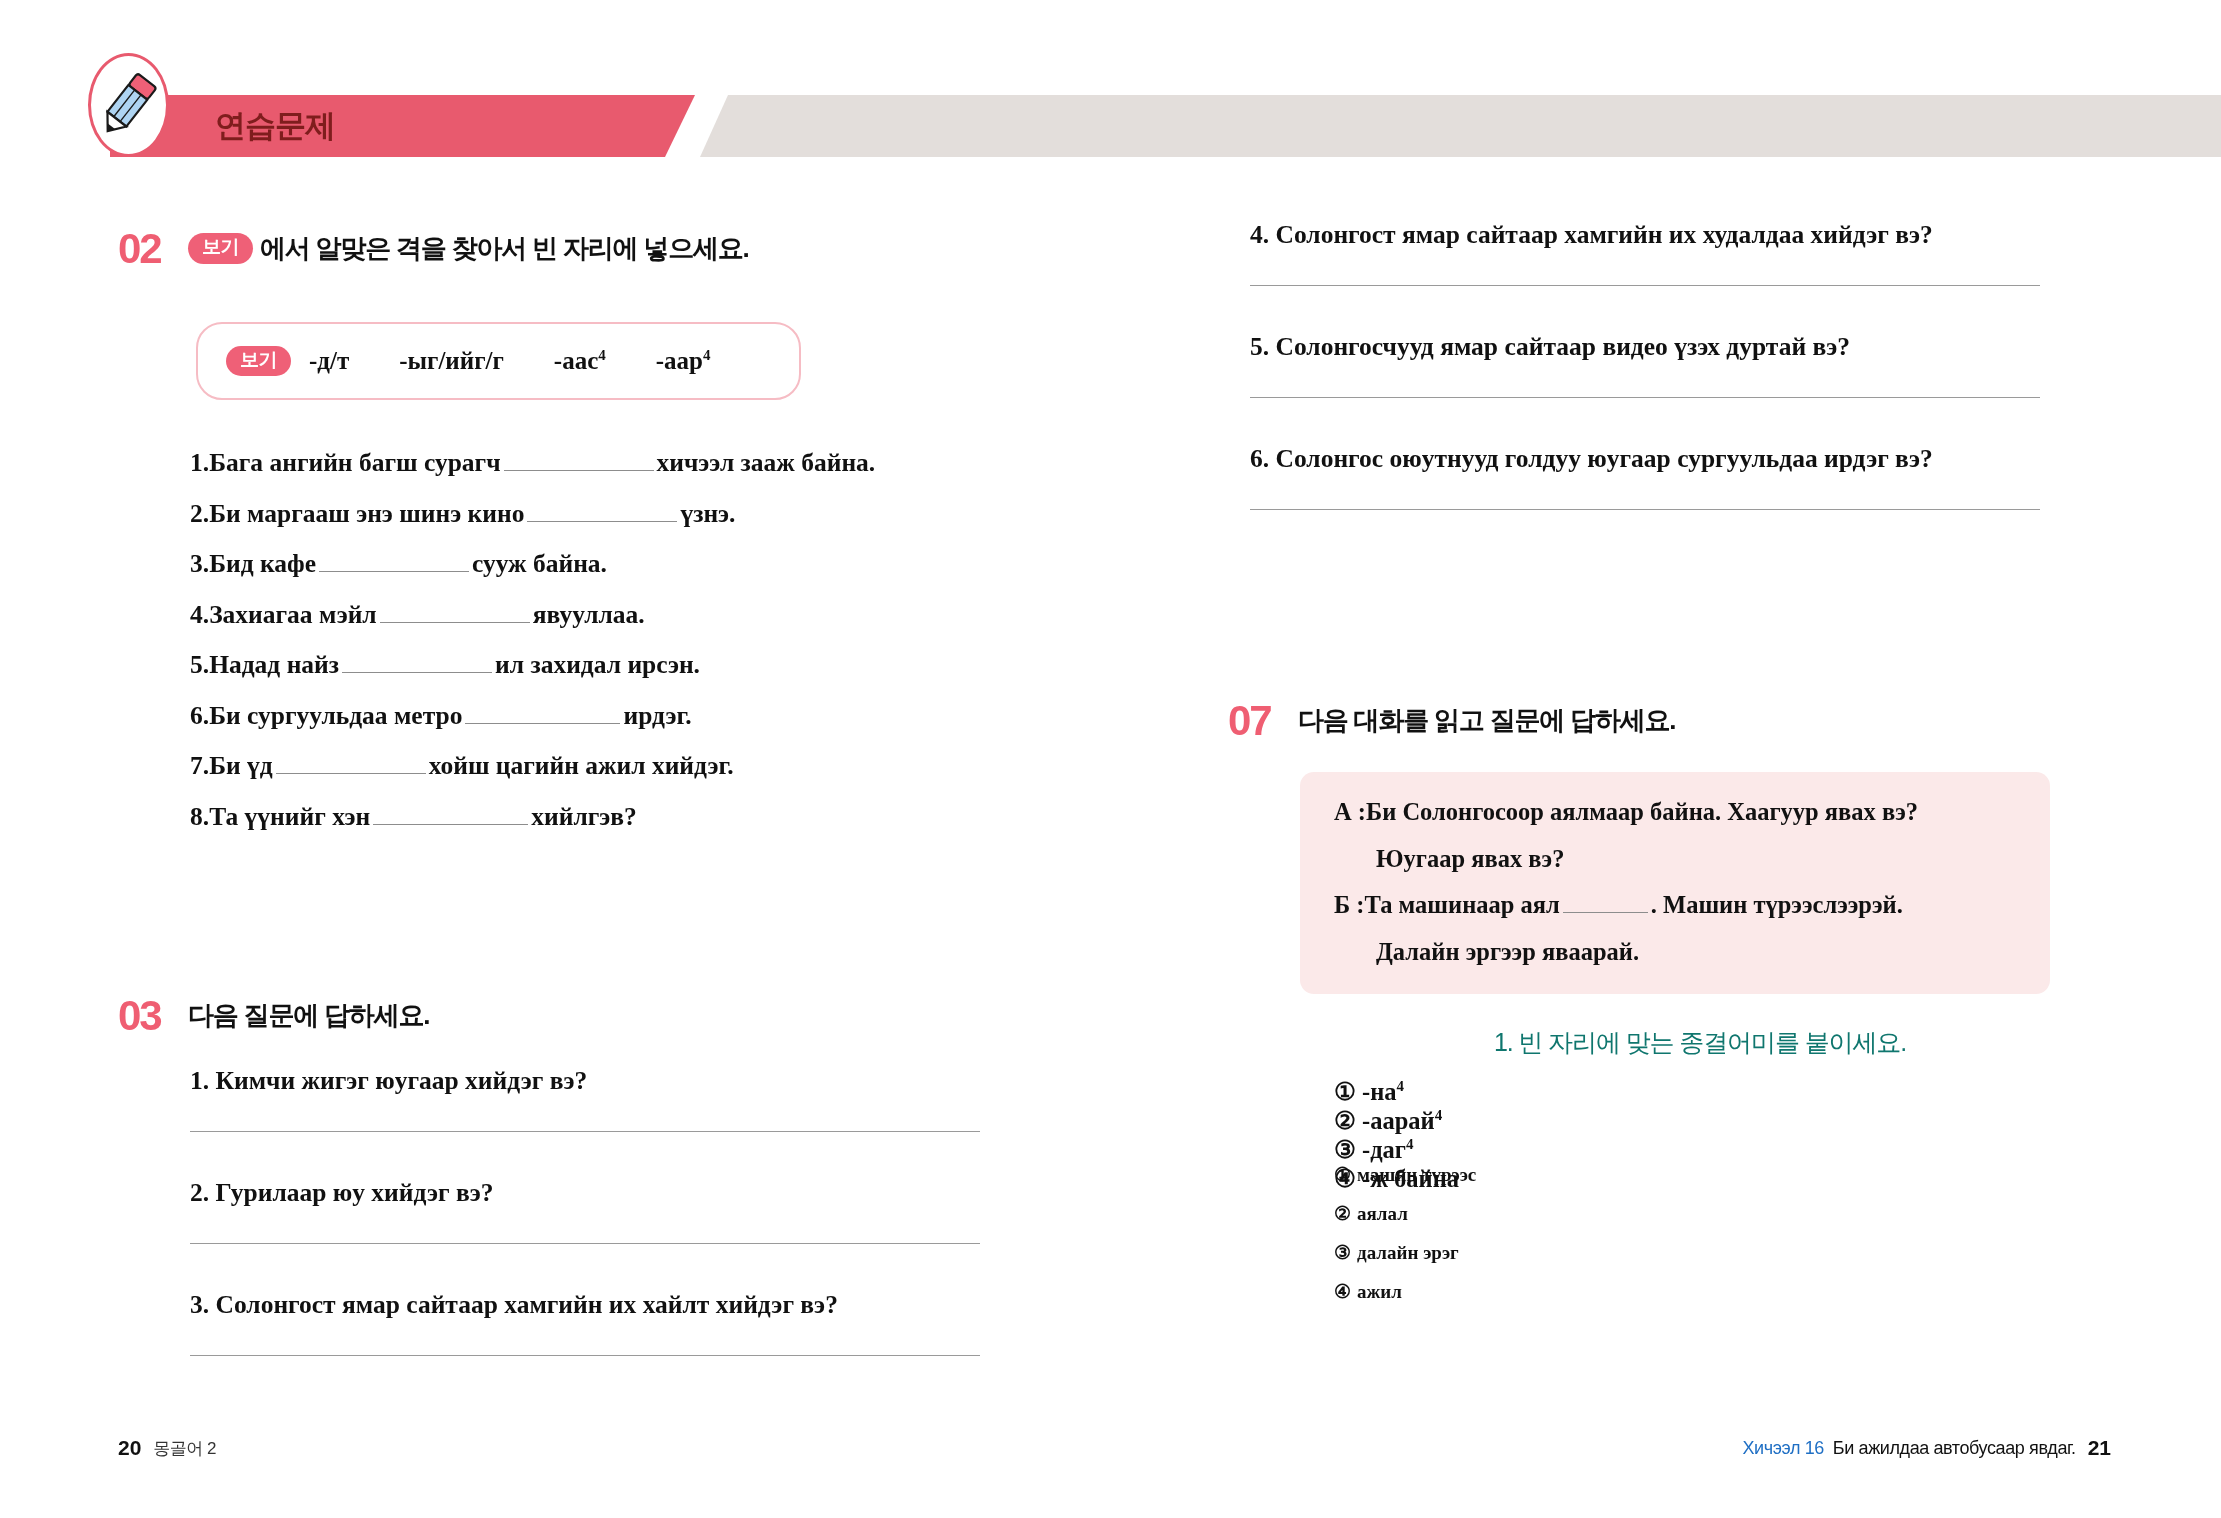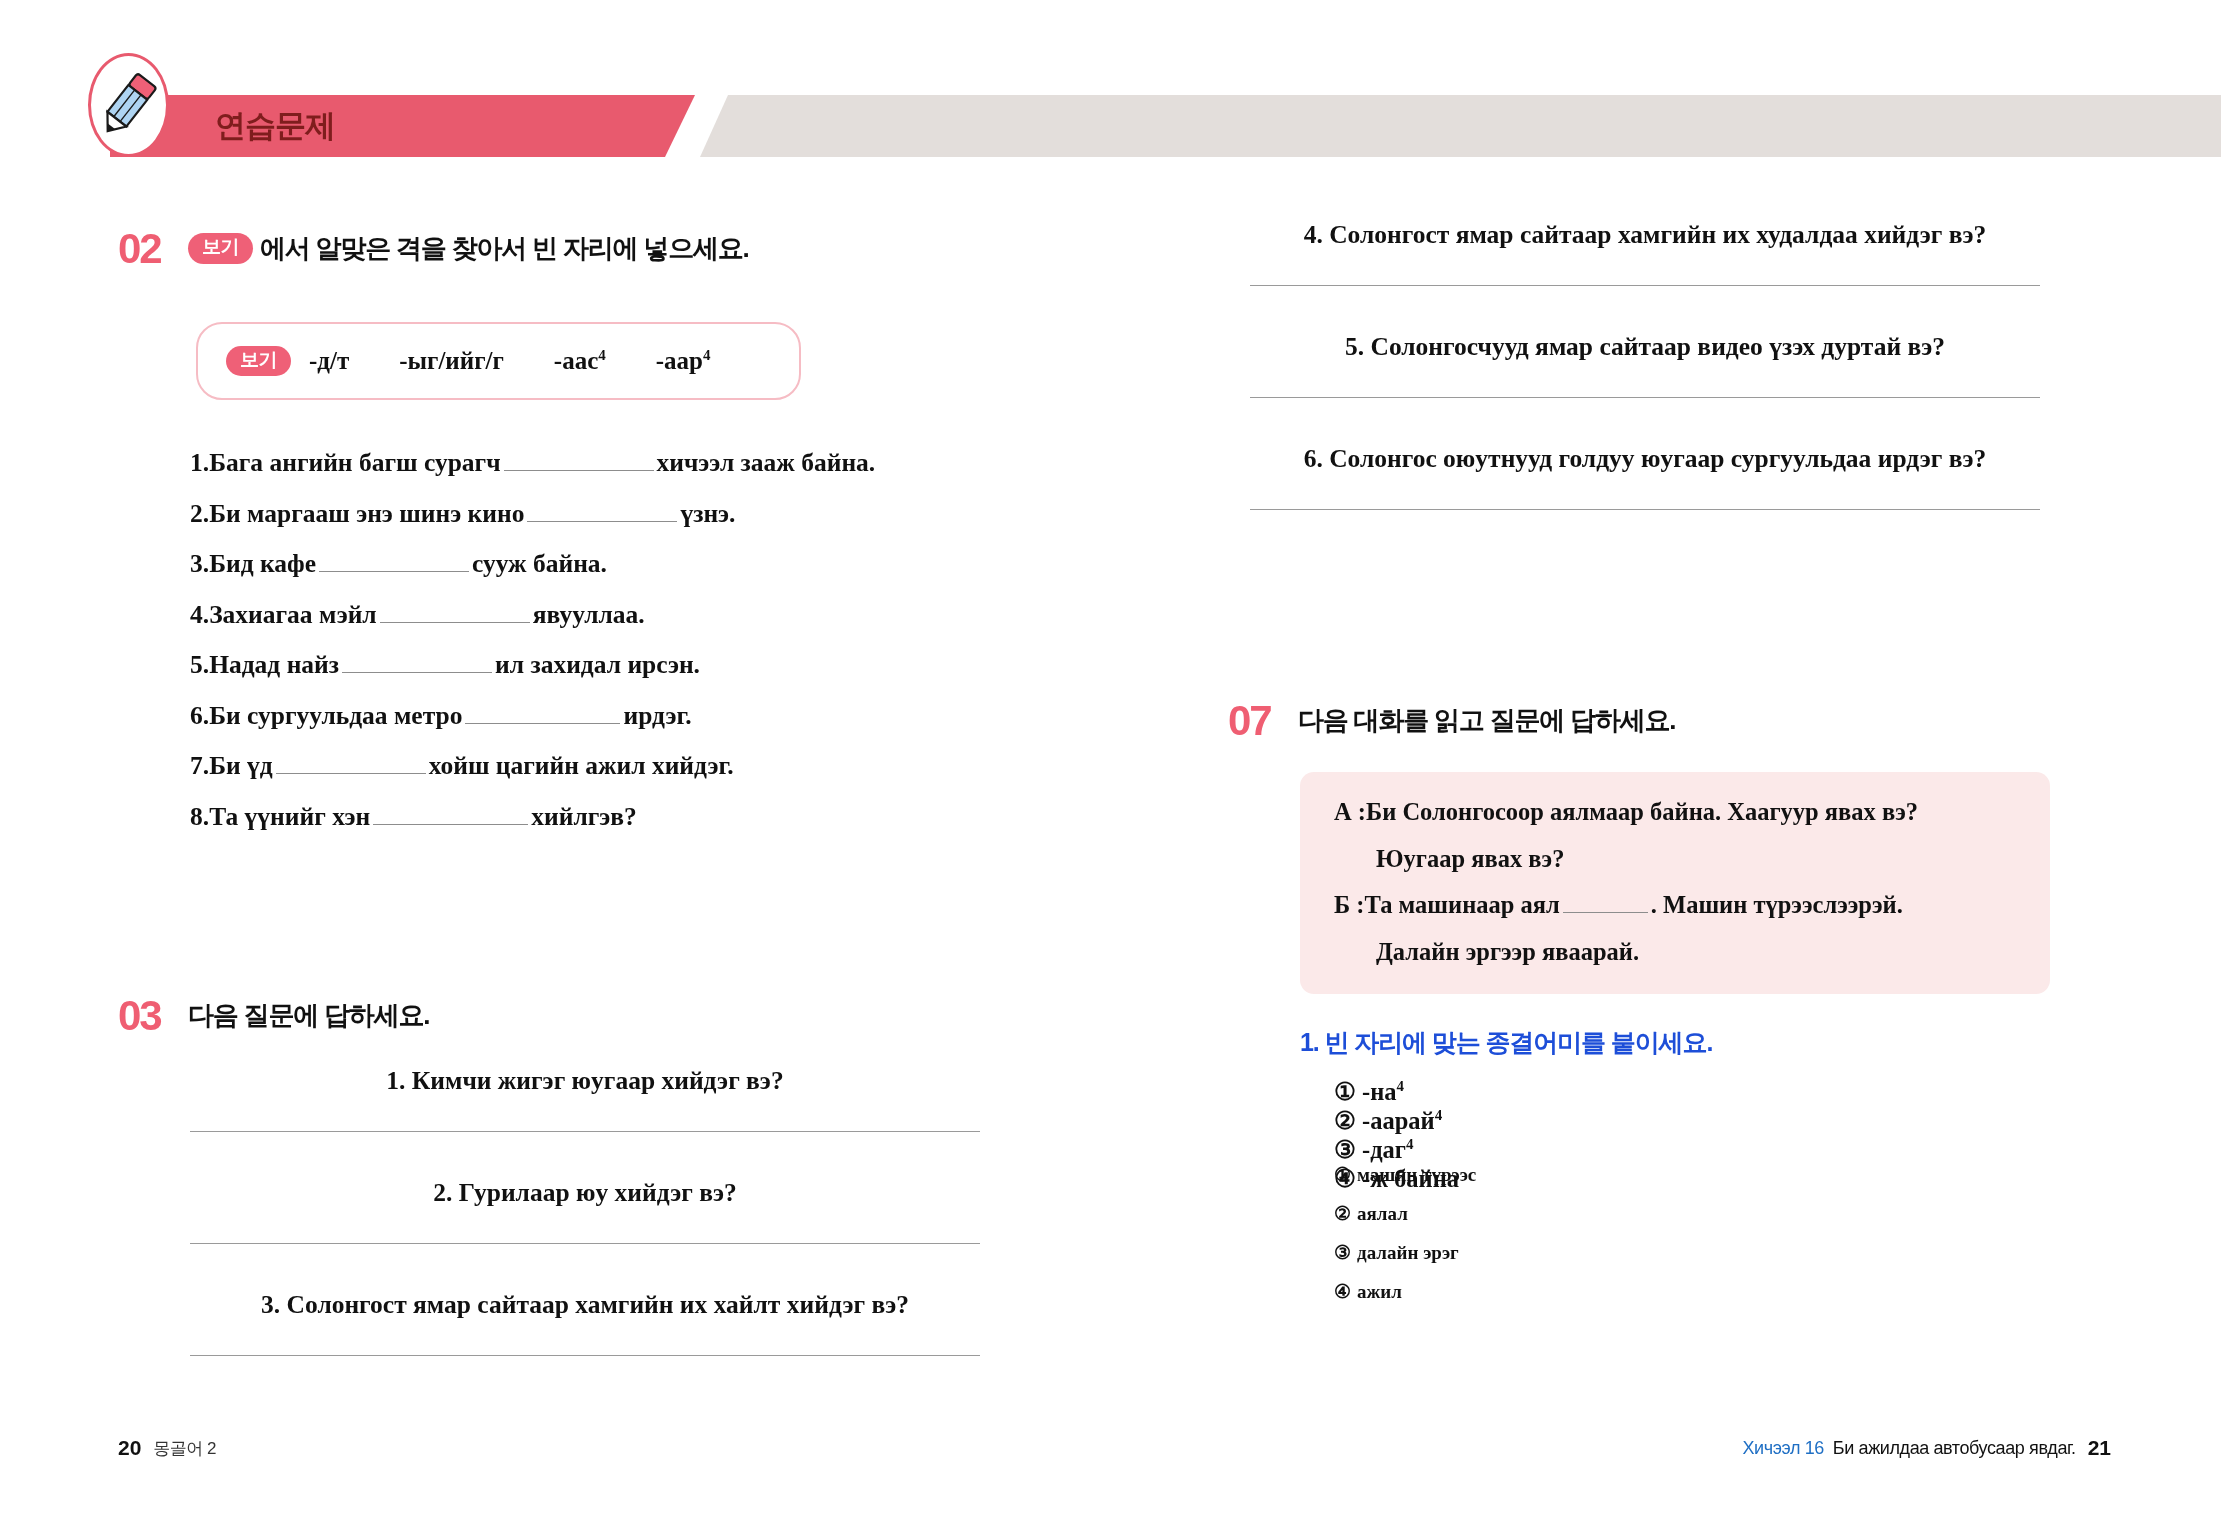--- a/index.html
+++ b/index.html
@@ -161,21 +161,21 @@
     align-items: baseline;
   }
   .blank {
     display: inline-block;
     border-bottom: 1.4px solid #8d8d8d;
     height: 19px;
     margin: 0 3px;
   }
 
   
-  .aq { position: absolute; width: 100%; text-align: center; }
+  .aq { position: absolute; width: 100%; }
   .aq-text {
     font-family: "Liberation Serif", serif;
     font-weight: bold;
     font-size: 25.5px;
     color: #111111;
     white-space: nowrap;
     line-height: 1;
   }
   .aq-rule {
     border-bottom: 1.6px solid #9a9a9a;
@@ -201,25 +201,26 @@
     display: flex;
     align-items: baseline;
   }
   .dline:last-child { margin-bottom: 0; }
   .dline.indent { padding-left: 42px; }
 
   
   .subq { position: absolute; }
   .subq-title {
     font-size: 25px;
-    font-weight: bold;
-    color: #1d4ed8;
+    font-weight: normal;
+    color: #0f766e;
     letter-spacing: -1.1px;
     line-height: 1;
     margin-bottom: 22px;
+    text-align: center;
   }
   .choices-row {
     display: flex;
     padding-left: 34px;
     font-family: "Liberation Serif", serif;
     font-weight: bold;
     font-size: 24.5px;
     color: #111111;
     flex-direction: column;
   }

